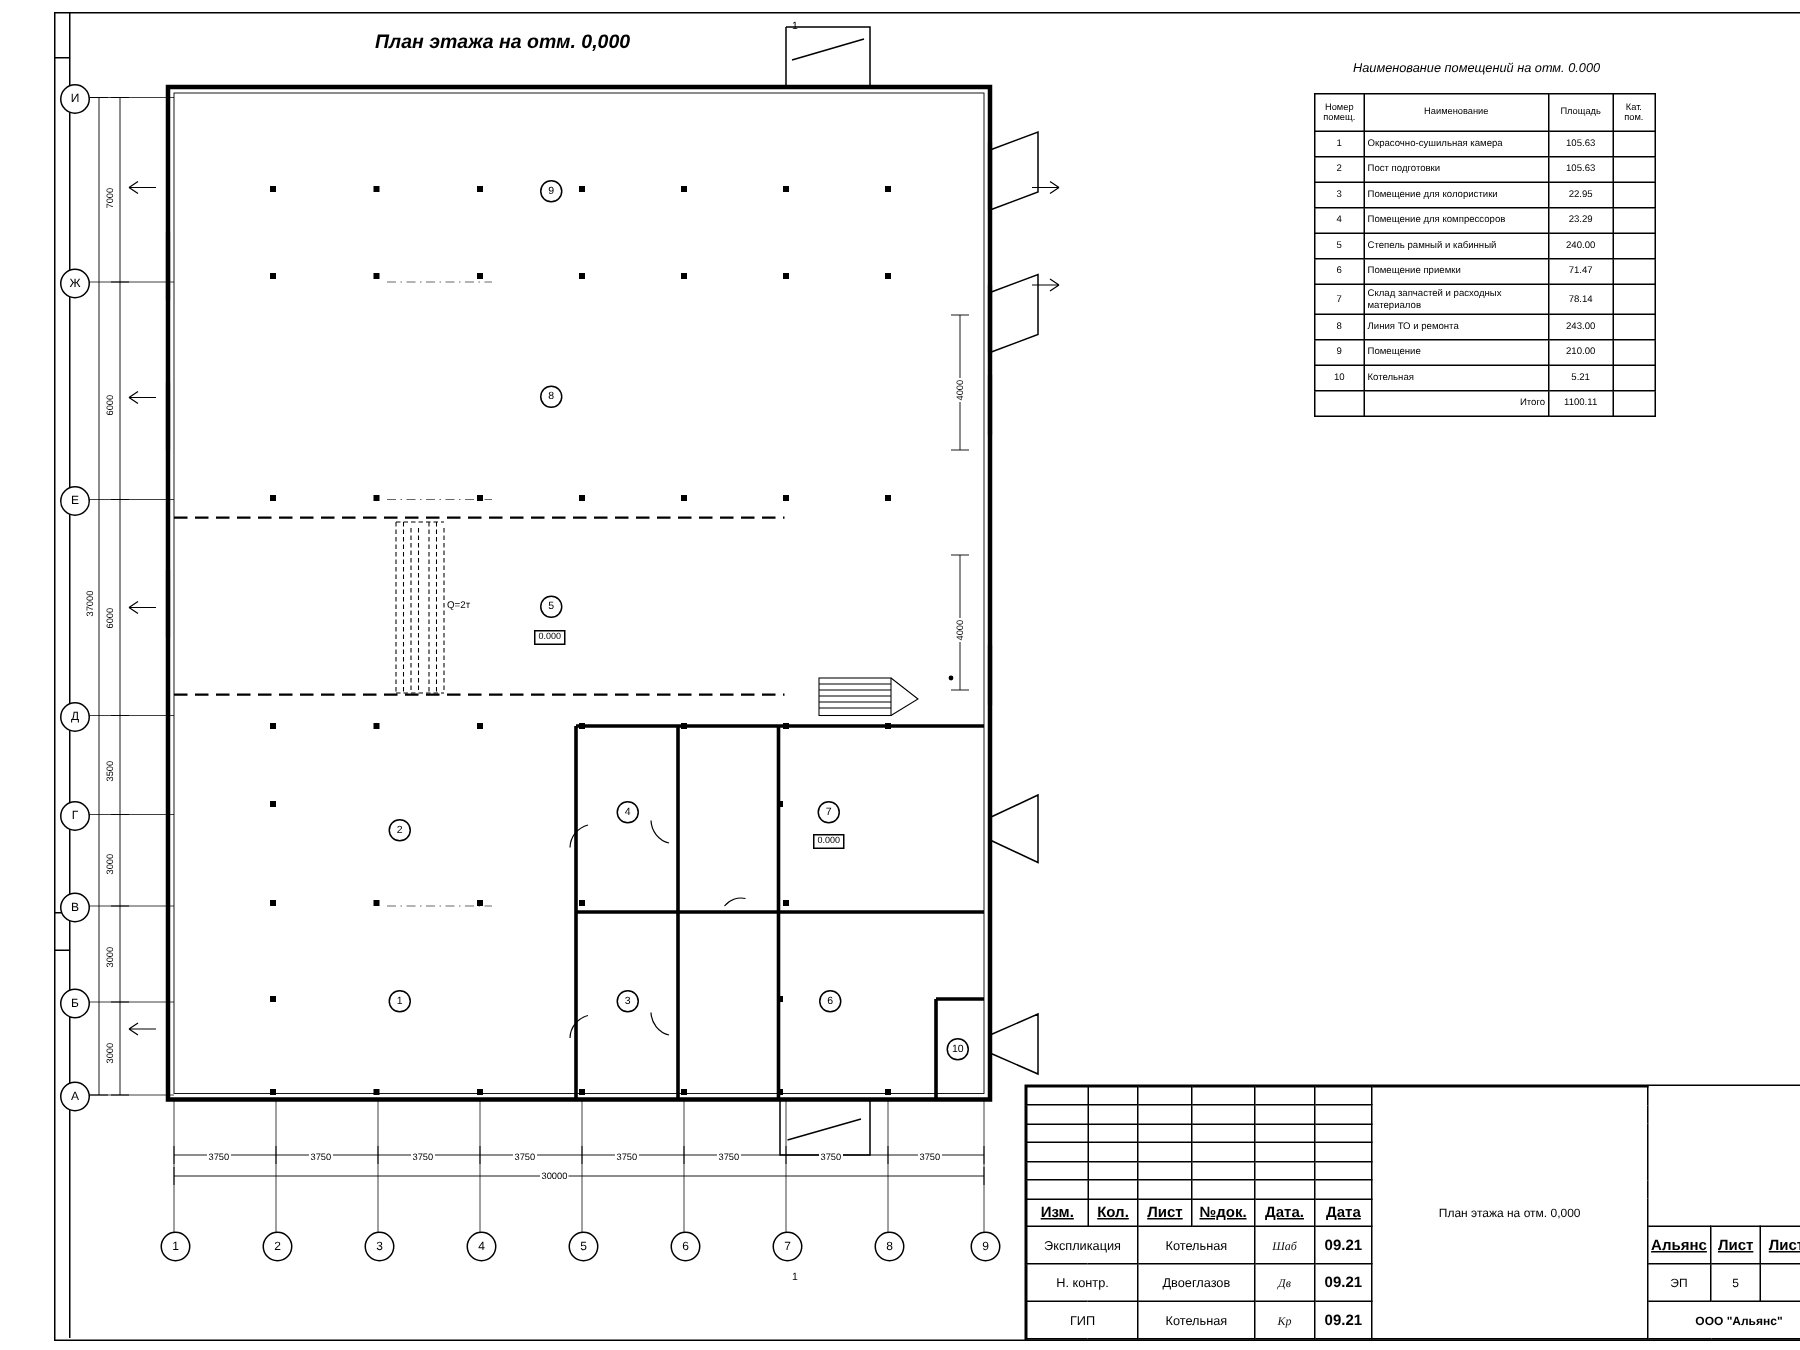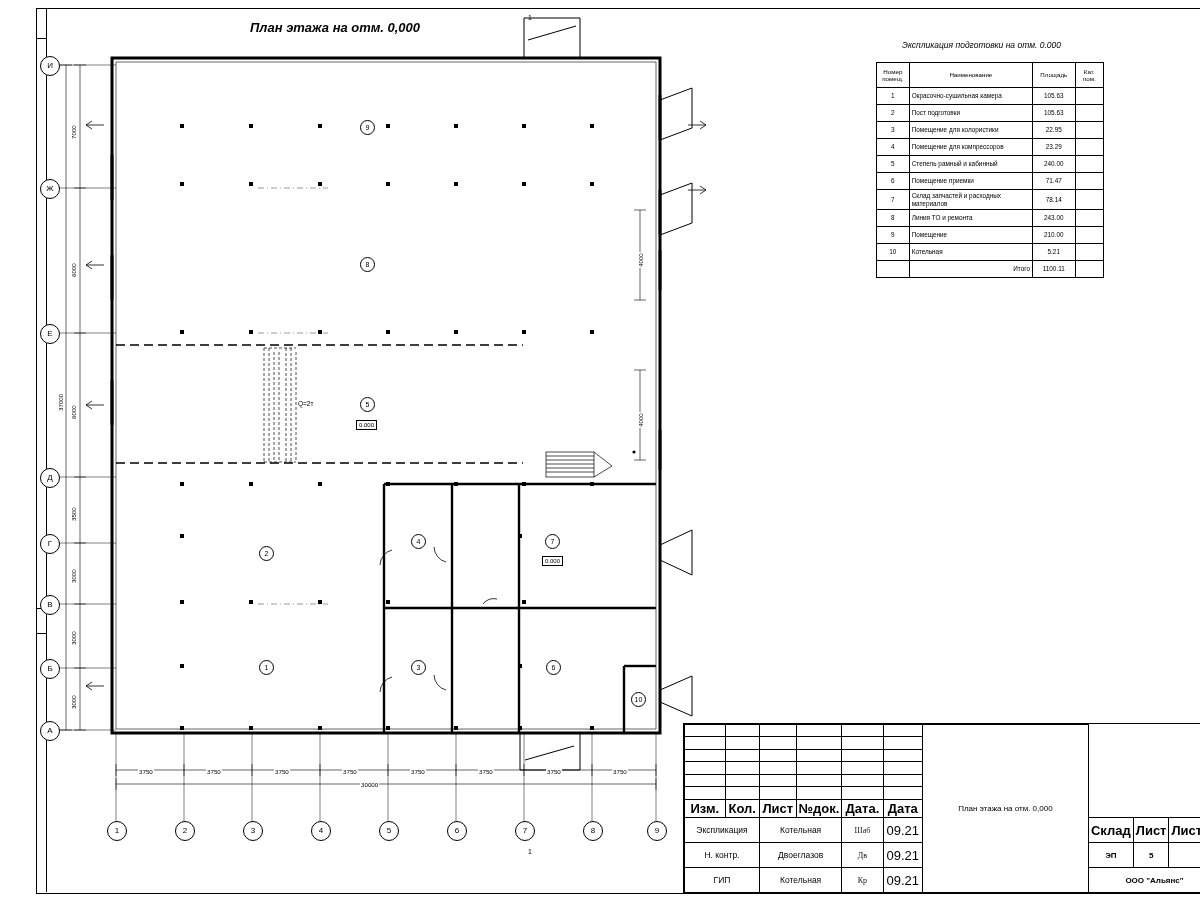--- a/index.html
+++ b/index.html
@@ -149,44 +149,44 @@
     width: 100%;
     height: 100%;
   }
   .stamp td {
     border: 1px solid #000;
     font-size: 8px;
     padding: 0 2px;
     text-align: center;
     vertical-align: middle;
   }
-  .stamp .lbl { font-size: 13px; font-weight: bold; }
+  .stamp .lbl { font-size: 10px; font-weight: bold; text-decoration: underline; }
   .stamp .name { text-align: center; font-size: 8.5px; }
-  .stamp .small { font-size: 13px; }
-  .sign { font-family: "Liberation Serif", serif; font-size: 13px; color:#111; }
+  .stamp .small { font-size: 10px; font-weight: bold; }
+  .sign { font-family: "Liberation Serif", serif; font-style: italic; font-size: 13px; color:#111; }
   .org { font-size: 12px; font-weight: bold; }
-  .stage-val { font-size: 12px; font-weight: bold; }
+  .stage-val { font-size: 12px; font-weight: normal; }
   .obj-title { font-size: 8px; }
   .cutline-label { position: absolute; font-size: 7px; }
 </style>
 </head>
 <body>
 
 <div class="sheet">
 
   <div class="frame-outer"></div>
   <div class="frame-left-band">
     <div class="frame-left-tick" style="top:30px;"></div>
     <div class="frame-left-tick" style="top:600px;"></div>
     <div class="frame-left-tick" style="top:625px;"></div>
   </div>
   <div class="frame-right-band"></div>
 
   <div class="plan-title">План этажа на отм. 0,000</div>
-  <div class="expl-title">Экспликация подготовки на отм. 0.000</div>
+  <div class="expl-title">Наименование помещений на отм. 0.000</div>
 
   <table class="expl-table">
     <thead>
       <tr>
         <th class="col-num">Номер помещ.</th>
         <th class="col-name">Наименование</th>
         <th class="col-area">Площадь</th>
         <th class="col-cat">Кат. пом.</th>
       </tr>
     </thead>
@@ -583,21 +583,21 @@
         <td class="lbl">Дата</td>
         <td style="border:none;"></td>
             <td style="border:none;"></td>
             <td style="border:none;"></td>
       </tr>
       <tr style="height:22px;">
         <td colspan="2" class="name">Экспликация</td>
         <td colspan="2" class="name">Котельная</td>
         <td class="sign">Шаб</td>
         <td class="small">09.21</td>
-        <td class="lbl">Склад</td>
+        <td class="lbl">Альянс</td>
         <td class="lbl">Лист</td>
         <td class="lbl">Листов</td>
       </tr>
       <tr style="height:22px;">
         <td colspan="2" class="name">Н. контр.</td>
         <td colspan="2" class="name">Двоеглазов</td>
         <td class="sign">Дв</td>
         <td class="small">09.21</td>
         <td class="stage-val">ЭП</td>
         <td class="stage-val">5</td>

